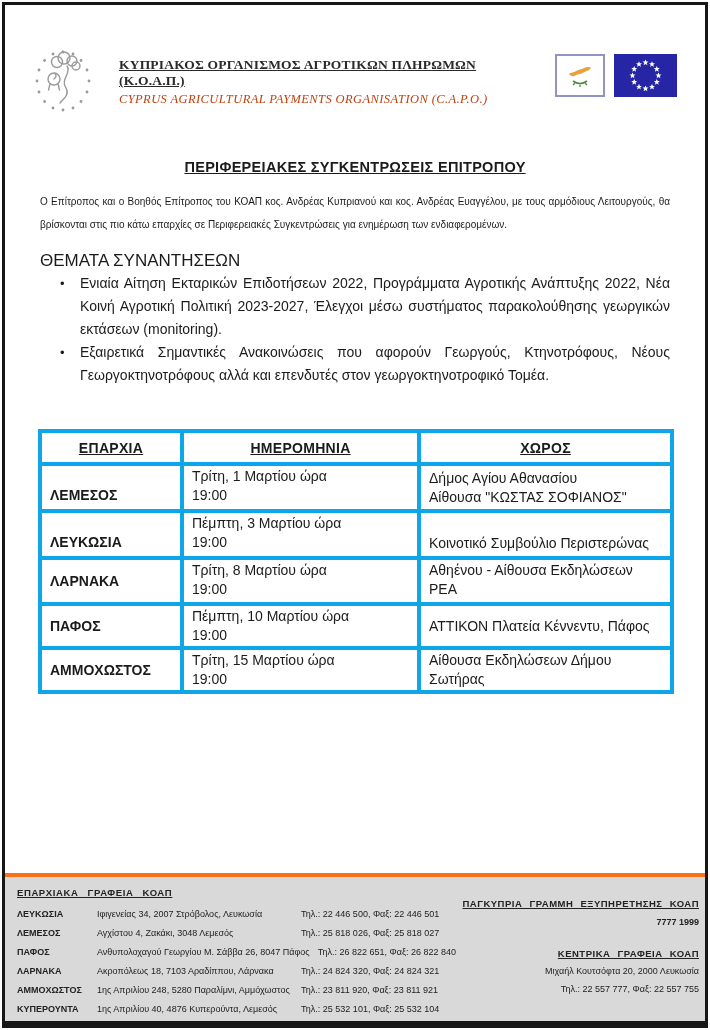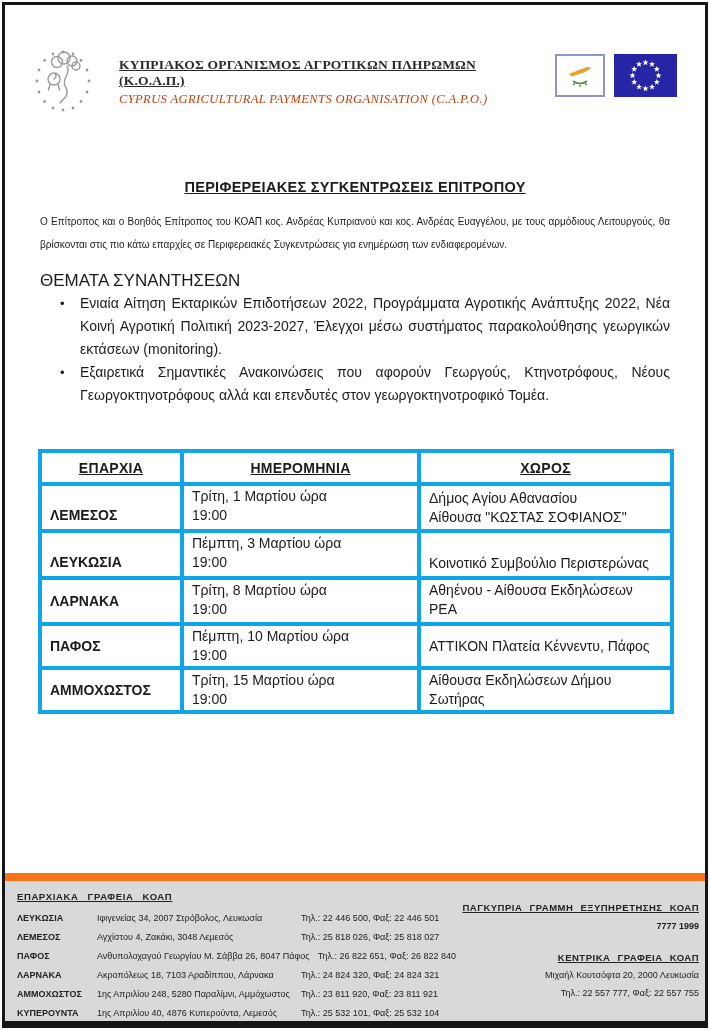--- a/index.html
+++ b/index.html
@@ -25,21 +25,21 @@
     font-family:"Liberation Serif", serif;font-size:12.5px;margin-top:3px;
     letter-spacing:.4px;color:#c2410c;font-style:italic;
   }
   .flags{margin-left:auto;display:flex;gap:9px;padding-top:7px;}
   .flag-cy{width:50px;height:43px;background:#fff;border:2px solid #9093c5;
     box-sizing:border-box;display:flex;align-items:center;justify-content:center;}
   .flag-eu{width:63px;height:43px;background:#2525a5;display:flex;
     align-items:center;justify-content:center;}
   
   .title{
-    text-align:center;margin-top:60px;font-size:14.5px;font-weight:bold;
+    text-align:center;margin-top:40px;font-size:14.5px;font-weight:bold;
     text-decoration:underline;letter-spacing:.3px;
   }
   .intro{margin:15px 35px 0 35px;text-align:justify;font-size:10px;line-height:23px;}
   .topics-heading{margin:13px 35px 0 35px;font-size:17px;line-height:23px;}
   .topic{display:flex;margin:0 35px 0 55px;font-size:14px;line-height:23px;}
   .topic .bullet{flex:0 0 20px;font-size:13px;}
   .topic .topic-text{text-align:justify;flex:1;}
   
   .meet-table{
     border-collapse:collapse;margin:42px 0 0 33px;width:632px;
@@ -51,21 +51,21 @@
     text-decoration:underline;letter-spacing:.3px;padding:2px;}
   .meet-table td{padding:1px 8px;line-height:19px;height:38px;box-sizing:content-box;}
   td.prov{font-weight:bold;vertical-align:middle;}
   td.prov.vb{vertical-align:bottom;padding-bottom:4px;}
   td.dt{vertical-align:top;white-space:pre-line;}
   td.venue{vertical-align:middle;white-space:pre-line;}
   td.venue.vb{vertical-align:bottom;padding-bottom:3px;}
   
   .footer{
     position:absolute;left:0;right:0;bottom:0;height:148px;background:#d9d9d9;
-    border-top:8px solid #f97316;box-sizing:border-box;padding:9px 12px 0 12px;
+    border-top:4px solid #f97316;box-sizing:border-box;padding:9px 12px 0 12px;
     font-size:9px;color:#222;
   }
   .f-heading{font-weight:bold;text-decoration:underline;font-size:9.5px;
     letter-spacing:.6px;word-spacing:6px;line-height:14px;}
   .f-rows{margin-top:5px;}
   .f-row{display:flex;line-height:19px;white-space:nowrap;}
   .f-name{min-width:74px;font-weight:bold;padding-right:6px;}
   .f-addr{min-width:196px;padding-right:8px;}
   .f-right{position:absolute;left:452px;top:17px;width:242px;text-align:right;}
   .f-right .rh{font-weight:bold;text-decoration:underline;font-size:9.5px;

